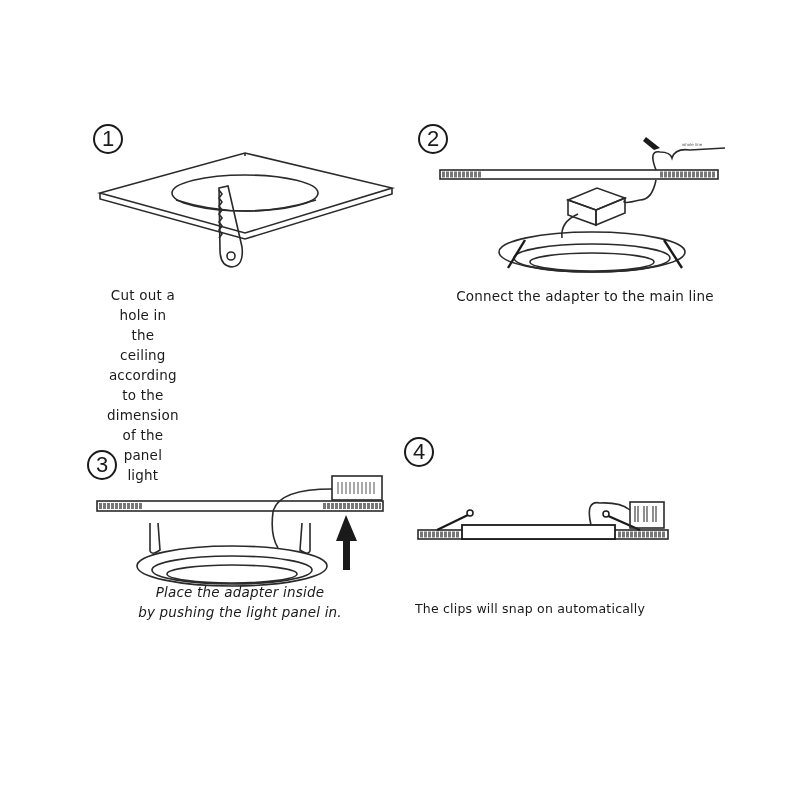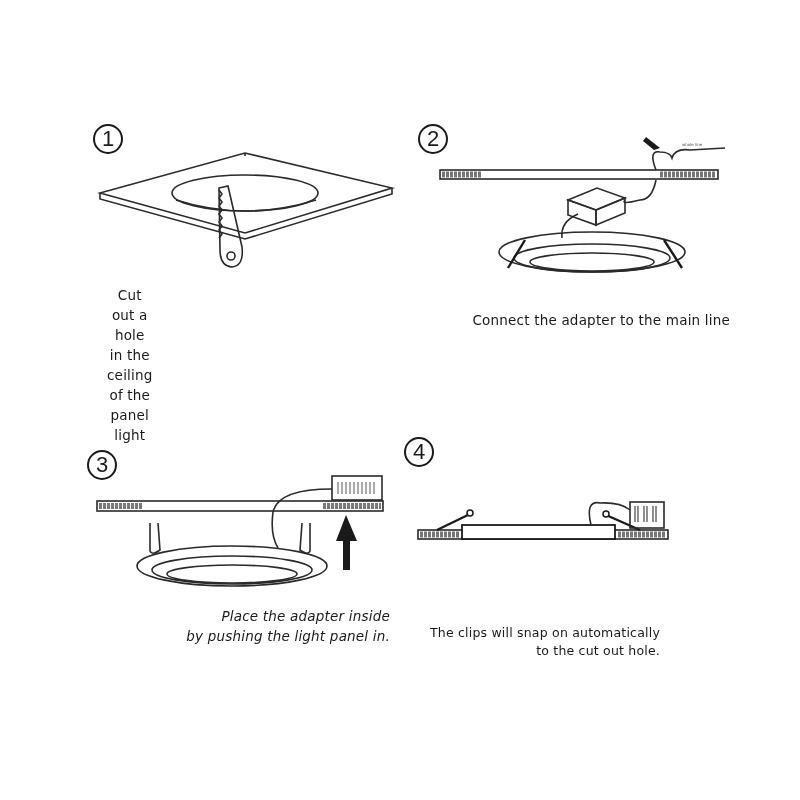--- a/index.html
+++ b/index.html
@@ -2,21 +2,21 @@
 <html><head>
 <meta charset="utf-8">
 <style>
   html,body{margin:0;padding:0;background:#ffffff;}
   body{width:800px;height:800px;position:relative;overflow:hidden;font-family:"DejaVu Sans",sans-serif;color:#1a1a1a;}
   .step{position:absolute;}
   .num{position:absolute;width:30px;height:30px;border:2px solid #1a1a1a;border-radius:50%;
        display:flex;align-items:center;justify-content:center;font-size:22px;font-family:"Liberation Sans",sans-serif;line-height:1;box-sizing:border-box;}
   .cap{position:absolute;font-size:13.5px;line-height:20px;letter-spacing:0.2px;}
   .cap.left{text-align:left;}
-  .cap.center{text-align:right;margin-top:24px;}
+  .cap.center{text-align:center;}
   svg{position:absolute;overflow:visible;}
   .ln{stroke:#2a2a2a;fill:none;stroke-width:1.6;}
   .thk{stroke:#1a1a1a;fill:none;stroke-width:2.4;}
 </style>
 </head>
 <body>
 
 <div class="step">
   <div class="num" style="left:93px;top:124px;">1</div>
   <svg style="left:0;top:0" width="800" height="800">
@@ -27,20 +27,21 @@
     <path class="ln" d="M176,200 Q245,222 316,200"></path>
 
     <g>
       <path class="ln" d="M219,188 L228,186 L242,247 Q244,266 232,267 Q220,266 220,250 Z"></path>
       <path class="ln" d="M219,190 l3,4 l-3,4 l3,4 l-3,4 l3,4 l-3,4 l3,4 l-3,4 l3,4 l-3,4 l3,4 l-3,4"></path>
       <circle class="ln" cx="231" cy="256" r="4"></circle>
     </g>
   </svg>
   <div class="cap left" style="left:107px;top:285px;text-align:center;">
     <div>Cut out a hole in the ceiling</div>
+    <div>according to the dimension</div>
     <div>of the panel light</div>
   </div>
 </div>
 
 <div class="step">
   <div class="num" style="left:418px;top:124px;">2</div>
   <svg style="left:0;top:0" width="800" height="800">
     <rect class="ln" x="440" y="170" width="278" height="9"></rect>
     <line x1="442" y1="174.5" x2="482" y2="174.5" stroke="#777" stroke-width="6" stroke-dasharray="3,1"></line>
     <line x1="660" y1="174.5" x2="716" y2="174.5" stroke="#777" stroke-width="6" stroke-dasharray="3,1"></line>
@@ -119,15 +120,14 @@
       <line x1="635" y1="506" x2="635" y2="522"></line>
         <line x1="638" y1="506" x2="638" y2="522"></line>
       <line x1="644" y1="506" x2="644" y2="522"></line>
         <line x1="647" y1="506" x2="647" y2="522"></line>
       <line x1="653" y1="506" x2="653" y2="522"></line>
         <line x1="656" y1="506" x2="656" y2="522"></line>
     </g>
   </svg>
   <div class="cap center" style="left:400px;top:600px;width:260px;font-size:12.5px;line-height:18px;">
     <div>The clips will snap on automatically</div>
-    <div>to the cut out hole.</div>
   </div>
 </div>
 
 </body></html>

